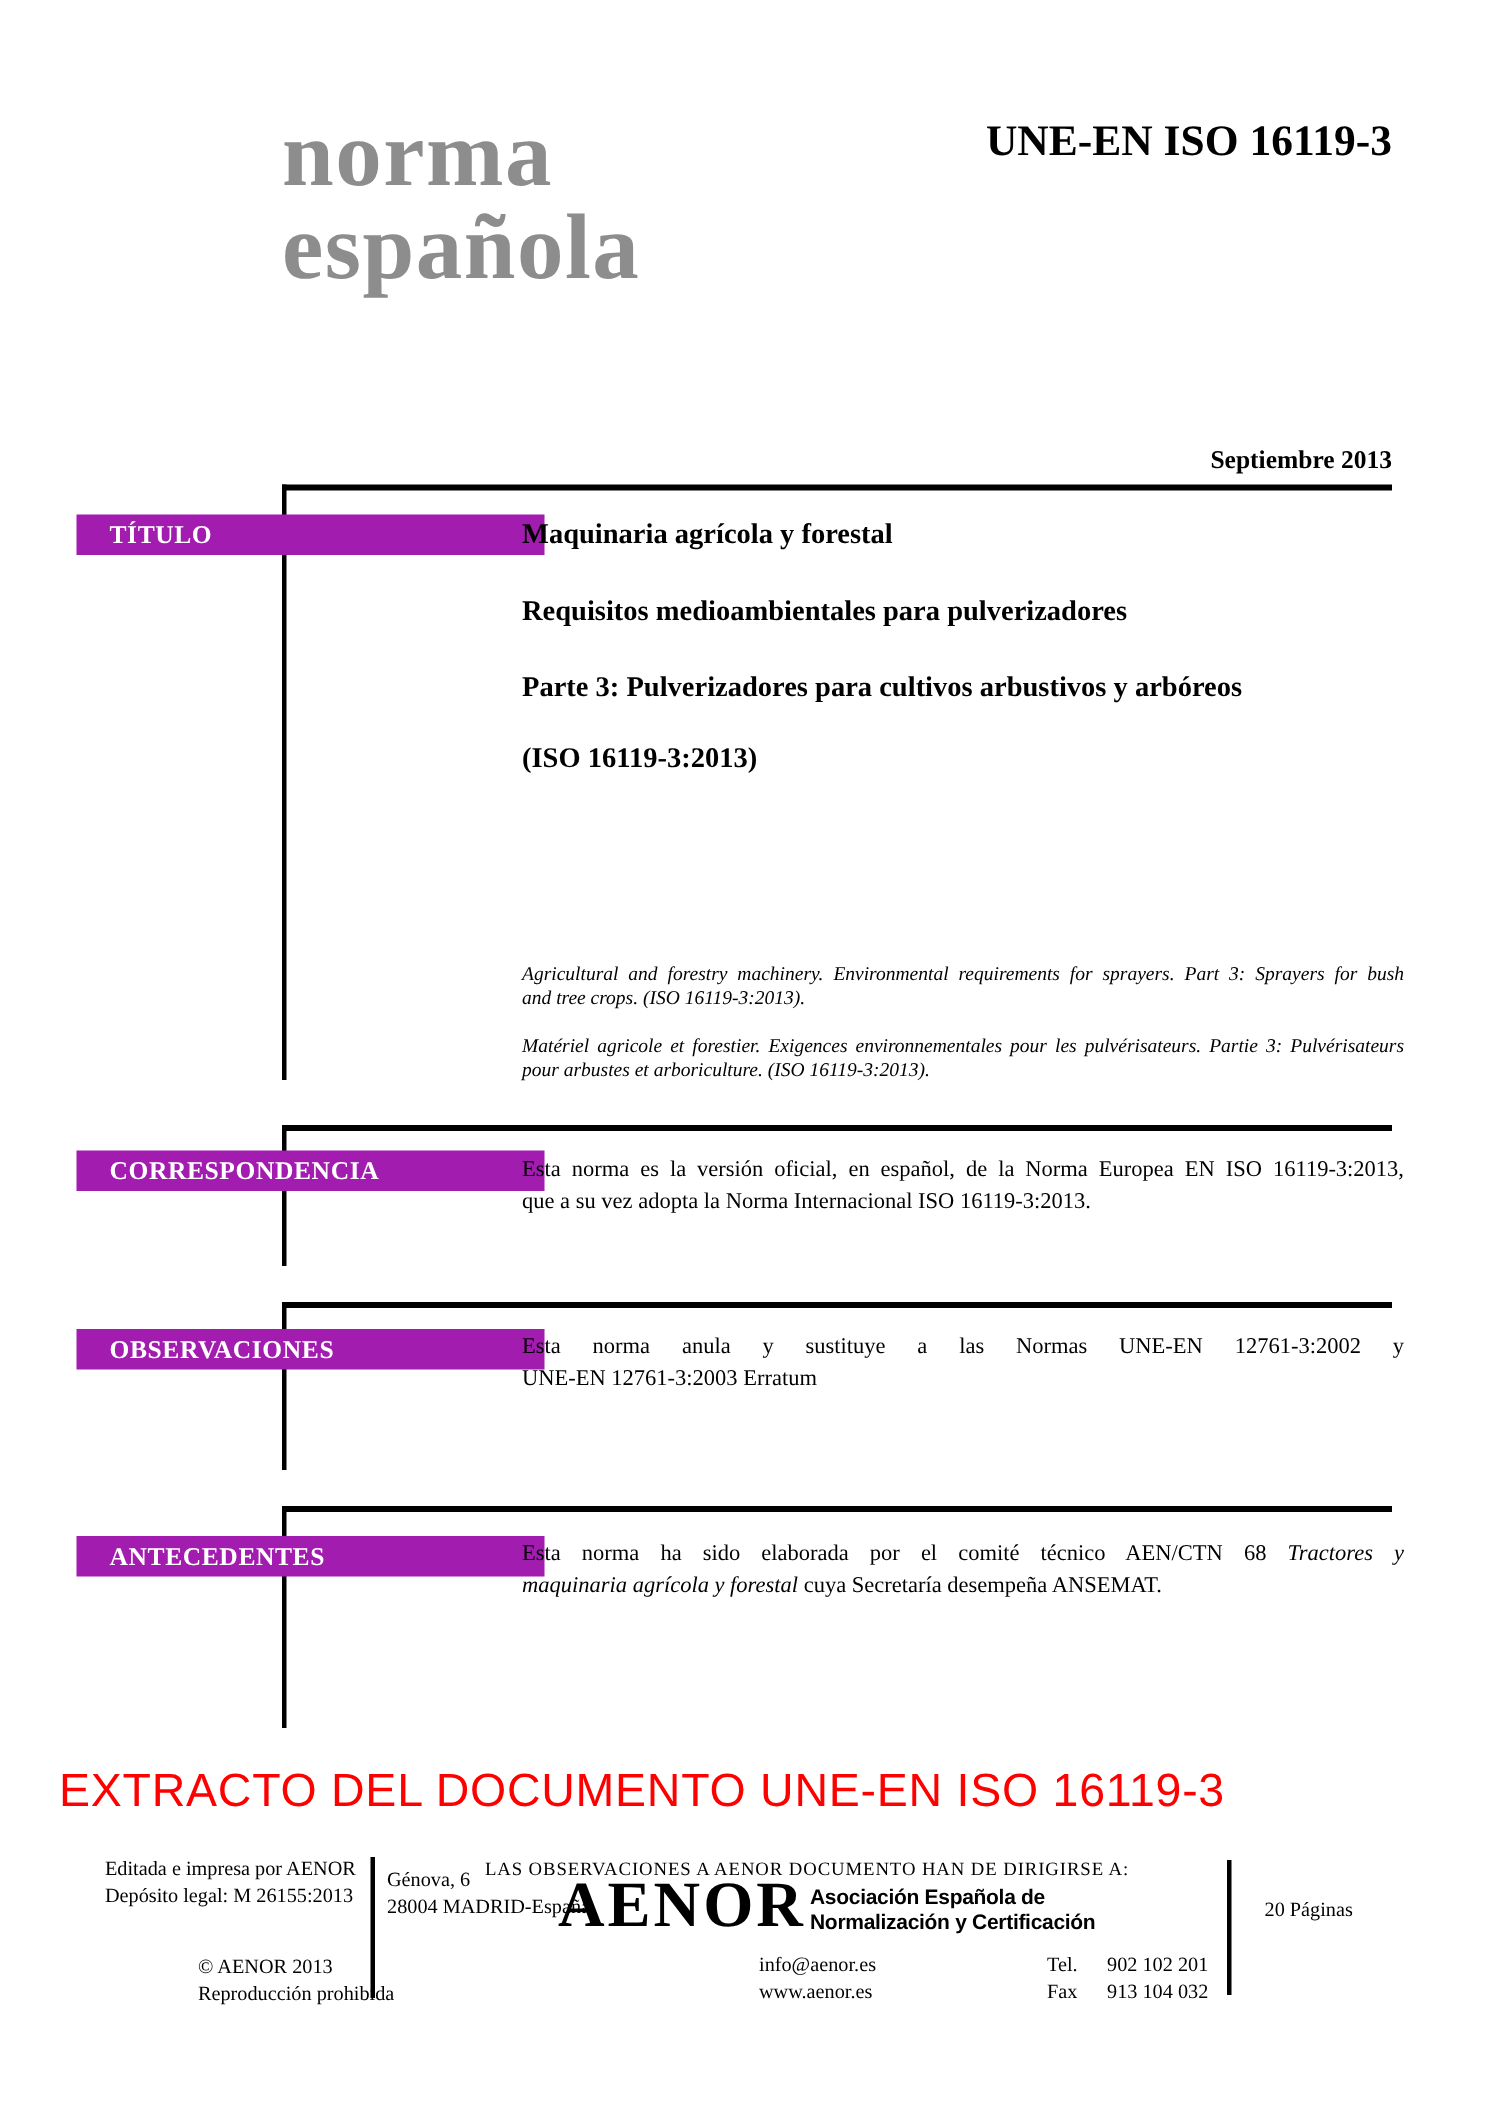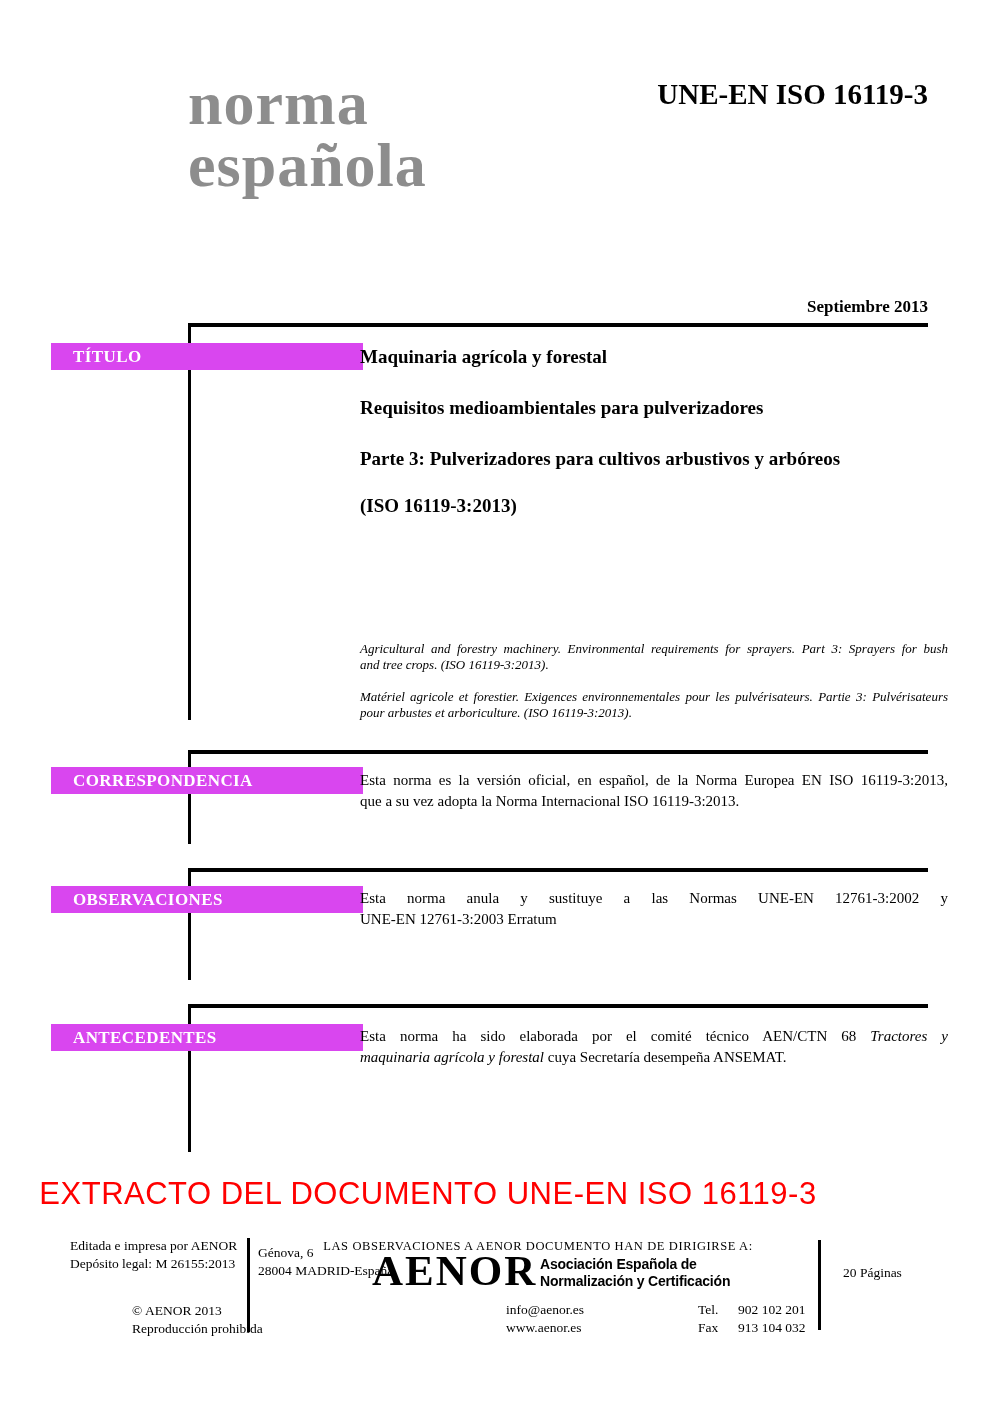--- a/index.html
+++ b/index.html
@@ -17,27 +17,27 @@
   }
   .doc-code { right:64px; top:78px; font-size:29px; font-weight:bold; }
   .pub-date { right:64px; top:297px; font-size:17px; font-weight:bold; }
 
   
   .hline { left:188px; width:740px; height:4px; background:#000; }
   .vline { left:188px; width:3px; background:#000; }
 
   
   .label-box {
-    left:51px; width:312px; height:27px; background:#d946ef; color:#fff;
+    left:51px; width:312px; height:27px; background:#a21caf; color:#fff;
     font-size:17px; font-weight:bold; letter-spacing:0.4px;
     display:flex; align-items:center; padding-left:22px; box-sizing:border-box;
   }
 
   
-  .body-col { left:360px; width:588px; }
+  .body-col { left:348px; width:588px; }
   .title-line { font-size:19px; font-weight:bold; white-space:nowrap; }
   .lang-par { font-size:13px; font-style:italic; line-height:16px; }
   .body-par { font-size:15px; line-height:20.5px; }
   .stretch { display:block; text-align:justify; text-align-last:justify; }
   .plainline { display:block; }
   .it { font-style:italic; }
 
   
   .extracto {
     left:0; top:1176px; width:856px; text-align:center;

